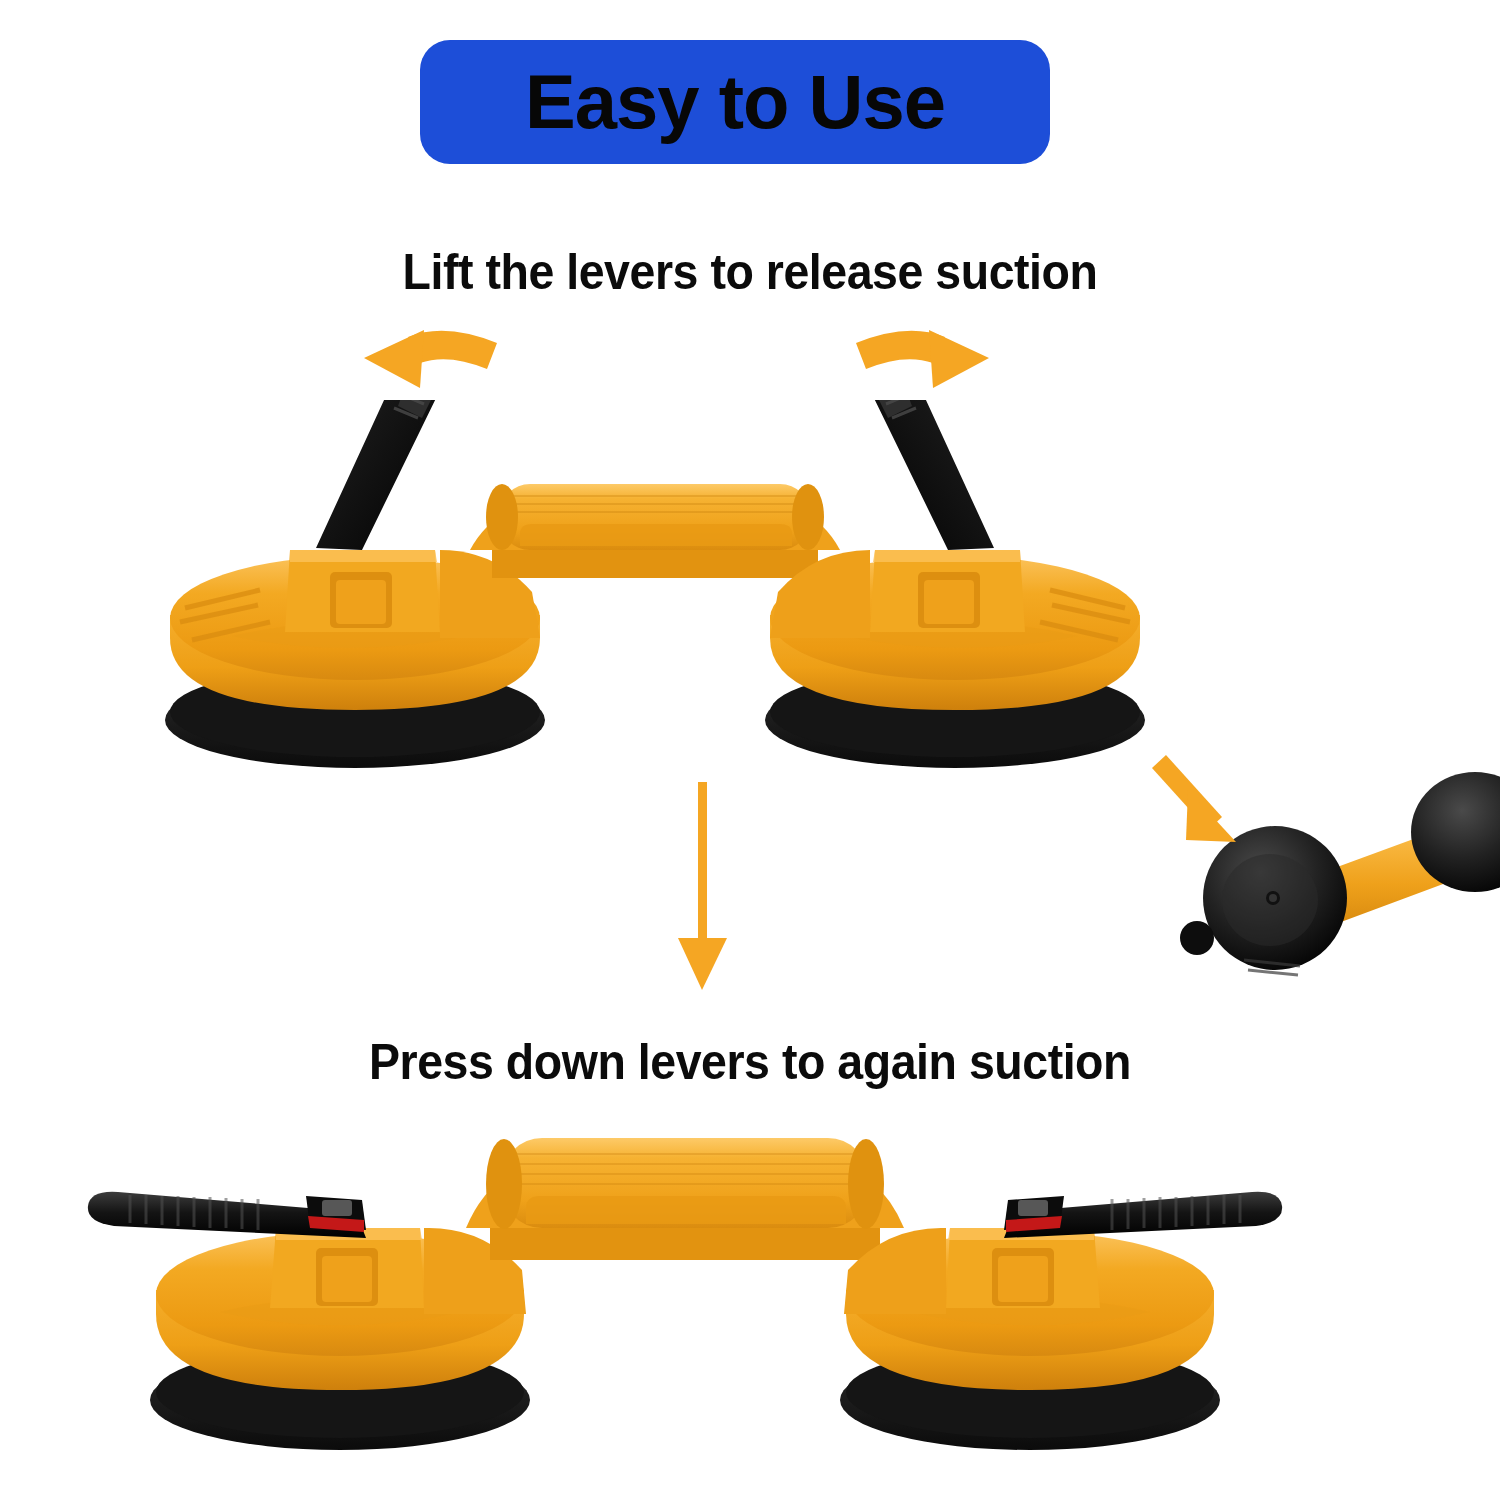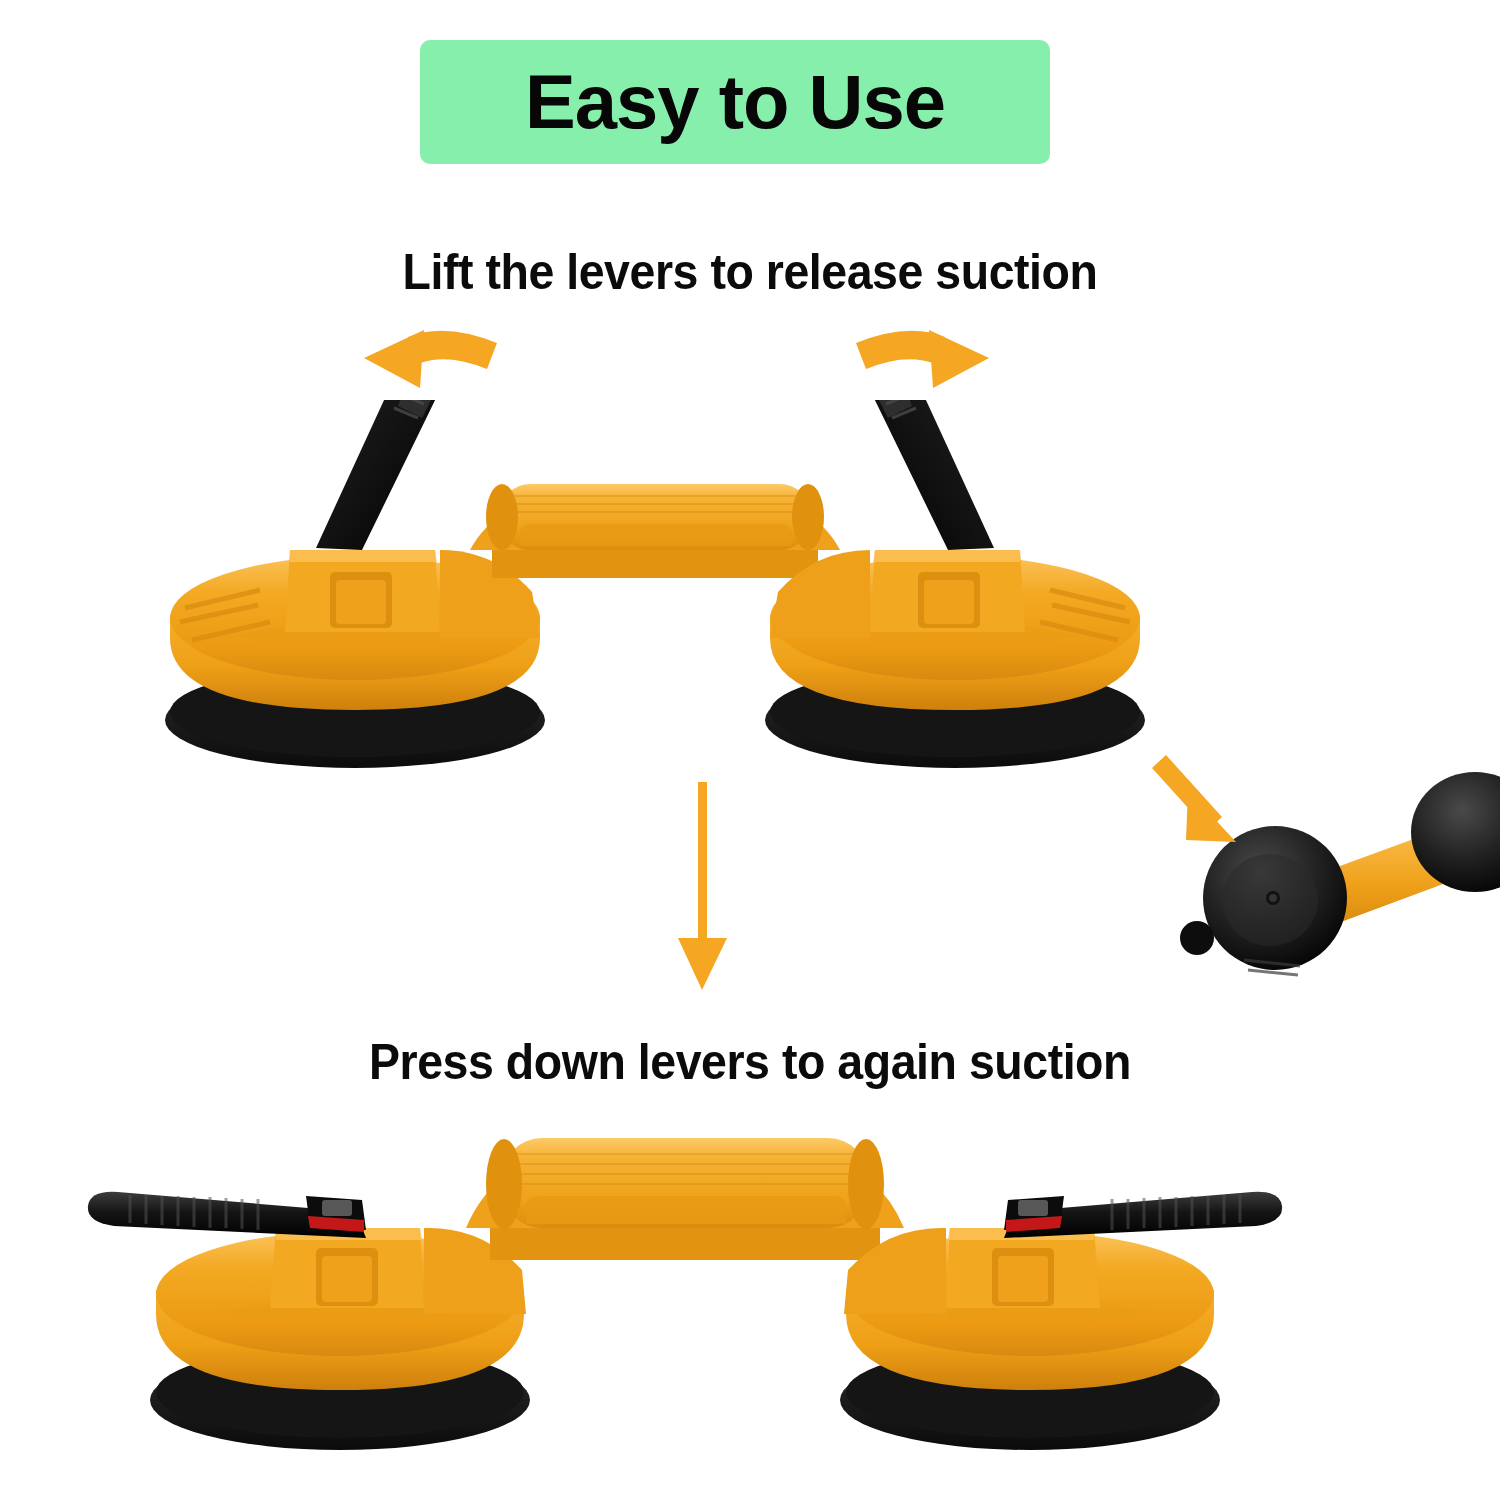--- a/index.html
+++ b/index.html
@@ -18,22 +18,22 @@
     overflow: hidden;
   }
 
   
   #title-banner {
     position: absolute;
     left: 420px;
     top: 40px;
     width: 630px;
     height: 124px;
-    background: #86efac;
-    border-radius: 10px;
+    background: #1d4ed8;
+    border-radius: 30px;
     display: flex;
     align-items: center;
     justify-content: center;
   }
   #title-text {
     font-family: "Liberation Sans", sans-serif;
     font-weight: bold;
     font-size: 76px;
     letter-spacing: -1px;
     color: #070707;

